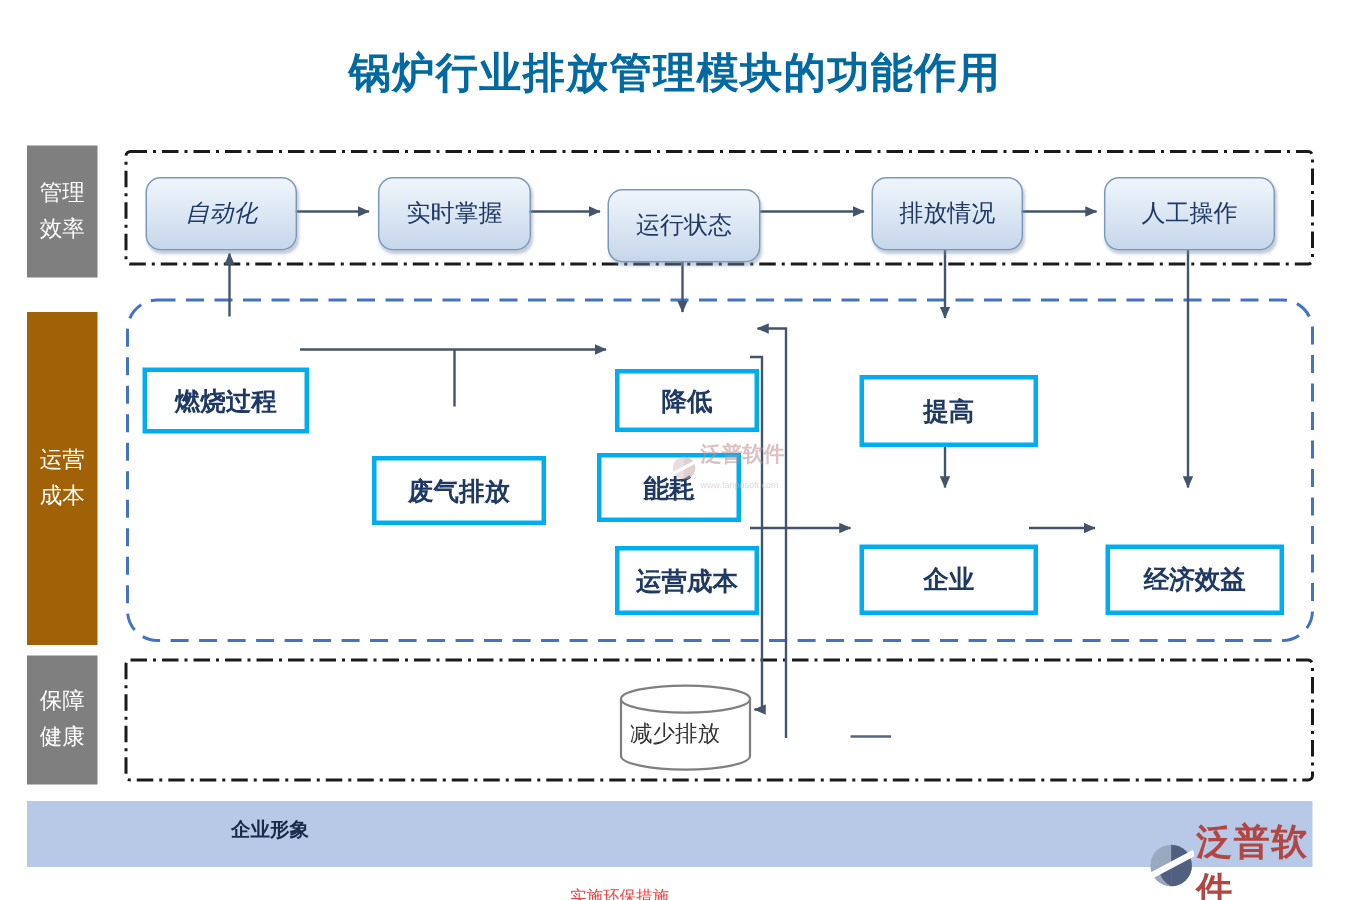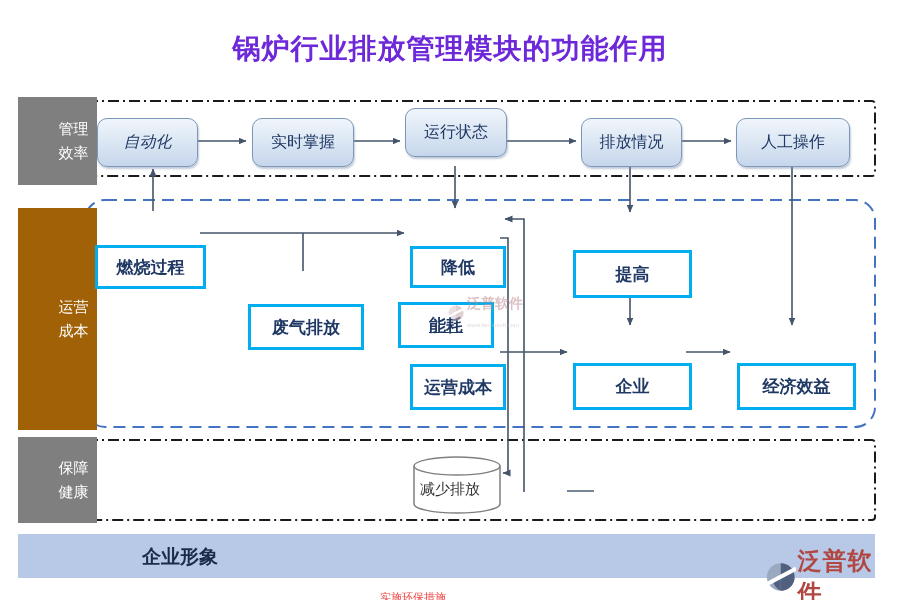--- a/index.html
+++ b/index.html
@@ -1,40 +1,40 @@
 <!DOCTYPE html>
 <html><head>
 <meta charset="utf-8">
 <style>
   html,body{margin:0;padding:0;background:#fff;font-family:"Liberation Sans",sans-serif;}
   .stage{position:relative;width:900px;height:600px;background:#fff;overflow:hidden;}
   .title{position:absolute;left:0;top:30px;width:900px;text-align:center;
          font-family:"Liberation Serif",serif;font-weight:bold;font-size:28px;
-         letter-spacing:1px;color:#6d28d9;}
+         letter-spacing:1px;color:#0369a1;}
   .overlay{position:absolute;left:0;top:0;}
   .dashdot{fill:none;stroke:#1a1a1a;stroke-width:2;stroke-dasharray:11 4 2 4;}
   .bluedash{fill:none;stroke:#4472C4;stroke-width:2;stroke-dasharray:12 7;}
   .conn{fill:none;stroke:#44546A;stroke-width:1.6;}
   .conn-plain{fill:none;stroke:#44546A;stroke-width:1.6;}
   .stray{fill:none;stroke:#54677D;stroke-width:1.6;}
   .side{position:absolute;left:18px;width:47px;display:flex;align-items:center;justify-content:center;
-        color:#fff;font-size:15px;line-height:1.6;text-align:center;white-space:pre-line;padding-left:32px;}
+        color:#fff;font-size:15px;line-height:1.6;text-align:center;white-space:pre-line;}
   .side.gray{background:#7F7F7F;}
   .side.blue{background:#a16207;}
   .tnode{position:absolute;display:flex;align-items:center;justify-content:center;
          border:1.5px solid #7C97B8;border-radius:10px;color:#1F3864;font-size:16px;
          background:linear-gradient(180deg,#f0f5fb 0%,#dde8f4 45%,#c6d6eb 100%);
          box-shadow:1px 2px 2px rgba(120,140,170,.45);}
   .cnode{position:absolute;display:flex;align-items:center;justify-content:center;
          border:3px solid #00AEEF;background:#fff;color:#1F3864;font-size:17px;font-weight:bold;margin-top:32px;}
   .cyl-label{position:absolute;left:414px;top:480px;width:72px;text-align:center;
              color:#333;font-size:15px;}
   .footband{position:absolute;left:18px;top:534px;width:857px;height:44px;background:#B7C9E6;}
   .foot-left{position:absolute;left:120px;top:544px;width:120px;text-align:center;
-             color:#1A2A4A;font-weight:bold;font-size:19px;}
+             color:#1A2A4A;font-weight:bold;font-size:13px;}
   .foot-center{position:absolute;left:380px;top:546px;color:#ef4444;font-size:11px;margin-top:44px;}
   .brand{position:absolute;left:766px;top:545px;width:130px;}
   .brand-row{display:flex;align-items:center;}
   .brand-name{color:#B04743;font-weight:bold;font-size:24px;letter-spacing:1px;margin-left:2px;}
   .watermark{position:absolute;left:448px;top:294px;display:flex;align-items:center;opacity:.55;z-index:30;}
   .wm-text{color:#C08F94;font-weight:bold;font-size:14px;margin-left:3px;}
   .wm-url{color:#C9B9BB;font-size:6px;margin-left:3px;}
   .nodes{position:absolute;left:0;top:0;width:900px;height:600px;}
 </style>
 </head>
@@ -90,21 +90,21 @@
 成本</span>
   </div>
   <div class="side gray" style="top:437px;height:86px;">
     <span>保障
 健康</span>
   </div>
 
   <div class="nodes">
     <div class="tnode" style="left:97px;top:118px;width:99px;height:47px;font-style:italic;">自动化</div>
     <div class="tnode" style="left:252px;top:118px;width:100px;height:47px;">实时掌握</div>
-    <div class="tnode" style="left:405px;top:108px;width:100px;height:47px;">运行状态</div>
+    <div class="tnode" style="left:405px;top:126px;width:100px;height:47px;">运行状态</div>
     <div class="tnode" style="left:581px;top:118px;width:99px;height:47px;">排放情况</div>
     <div class="tnode" style="left:736px;top:118px;width:112px;height:47px;">人工操作</div>
 
     <div class="cnode" style="left:95px;top:213px;width:105px;height:38px;">燃烧过程</div>
     <div class="cnode" style="left:248px;top:272px;width:110px;height:40px;">废气排放</div>
     <div class="cnode" style="left:410px;top:214px;width:90px;height:36px;">降低</div>
     <div class="cnode" style="left:398px;top:270px;width:90px;height:40px;text-decoration:underline;">能耗</div>
     <div class="cnode" style="left:573px;top:218px;width:113px;height:42px;">提高</div>
     <div class="cnode" style="left:410px;top:332px;width:90px;height:40px;">运营成本</div>
     <div class="cnode" style="left:573px;top:331px;width:113px;height:41px;">企业</div>

